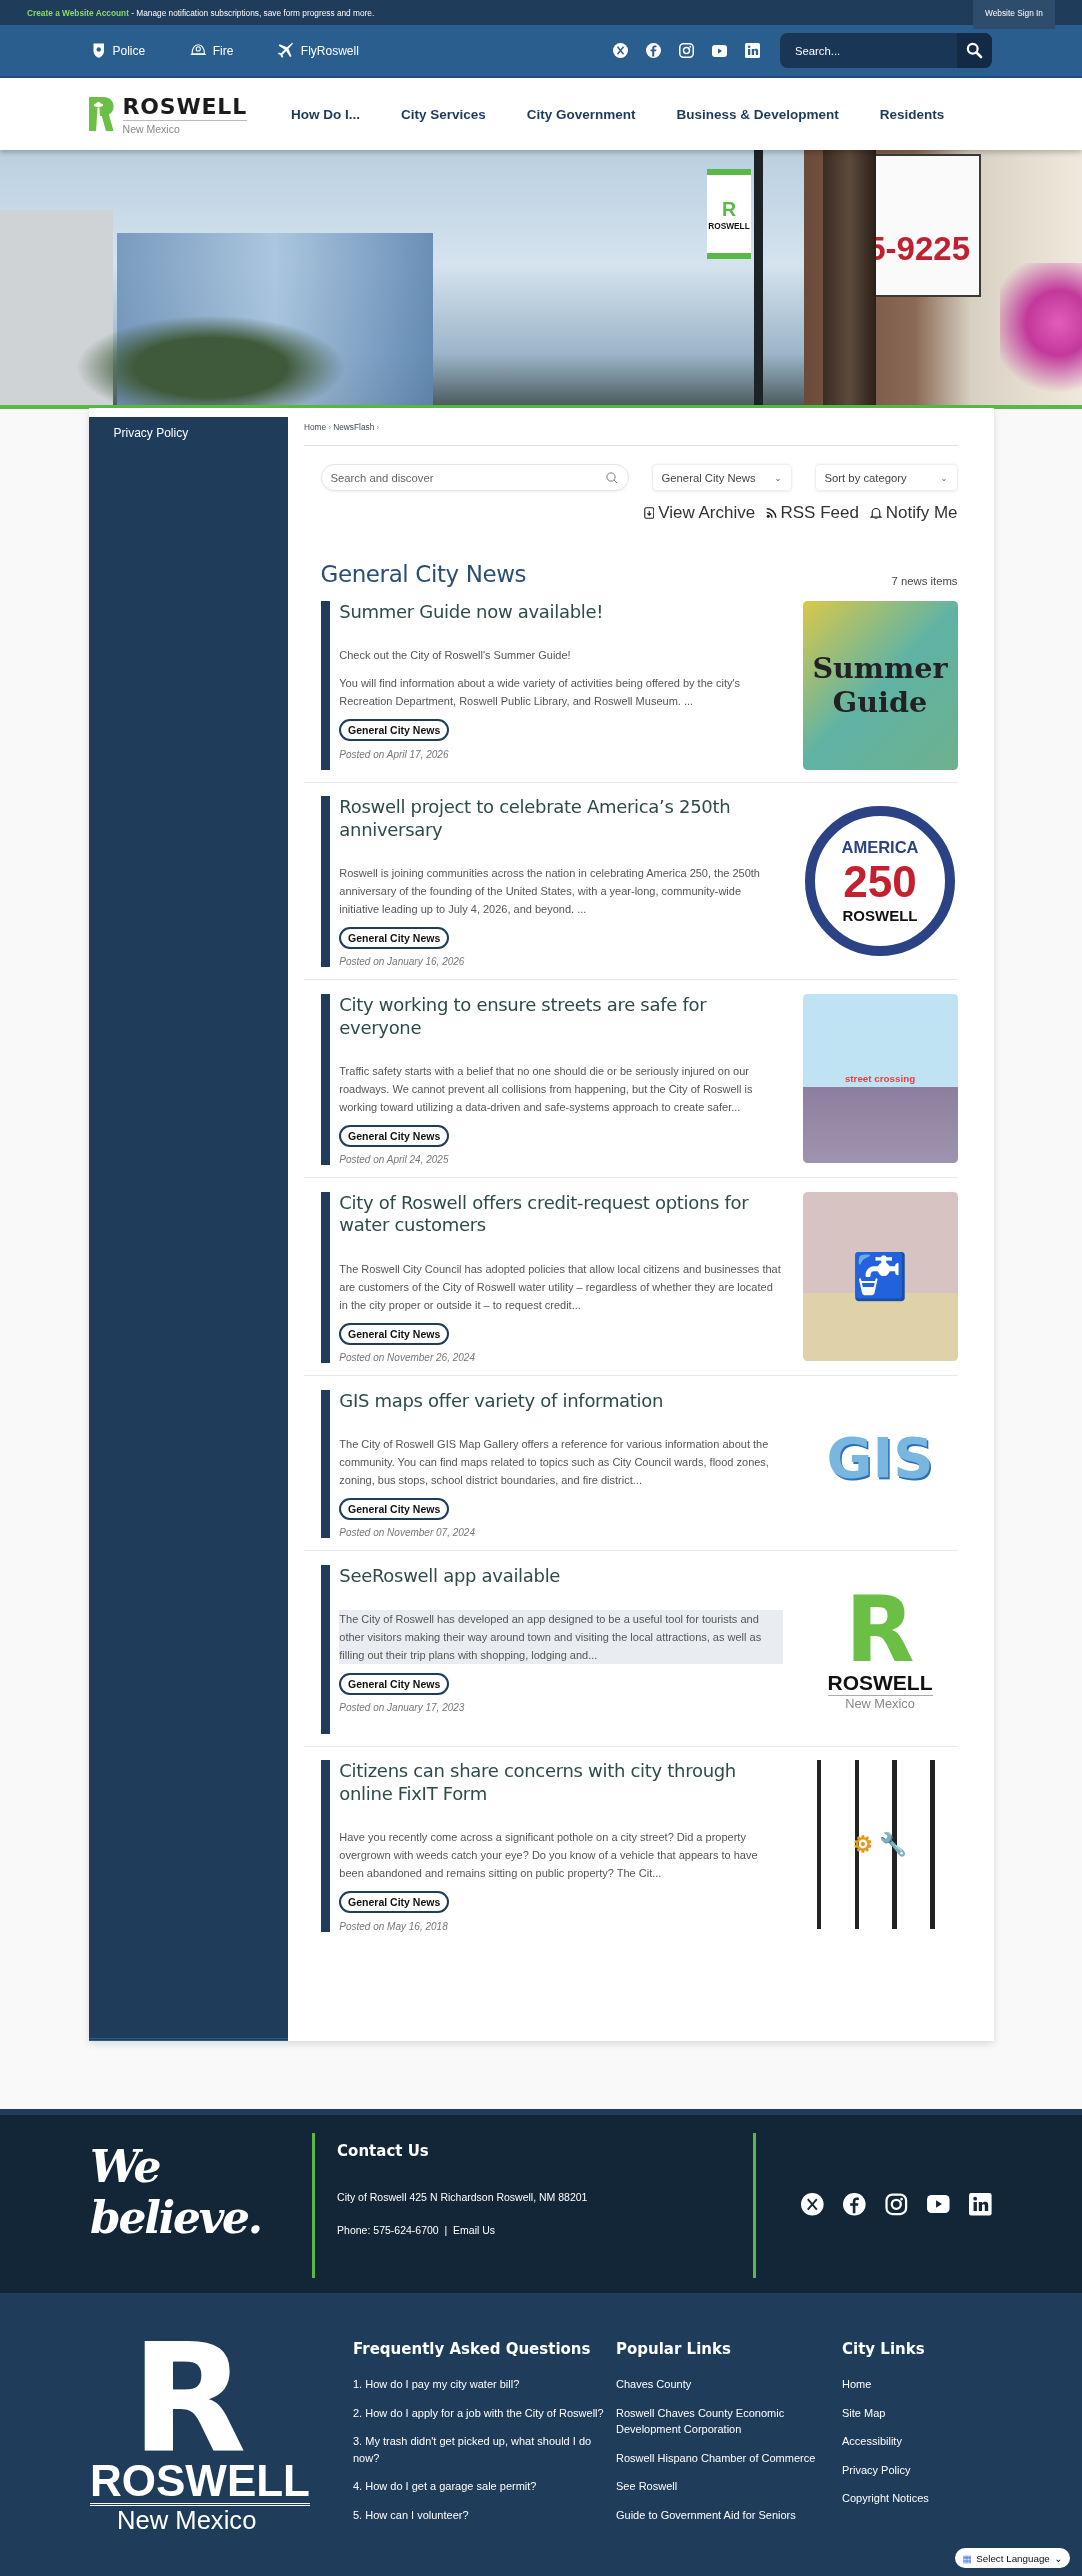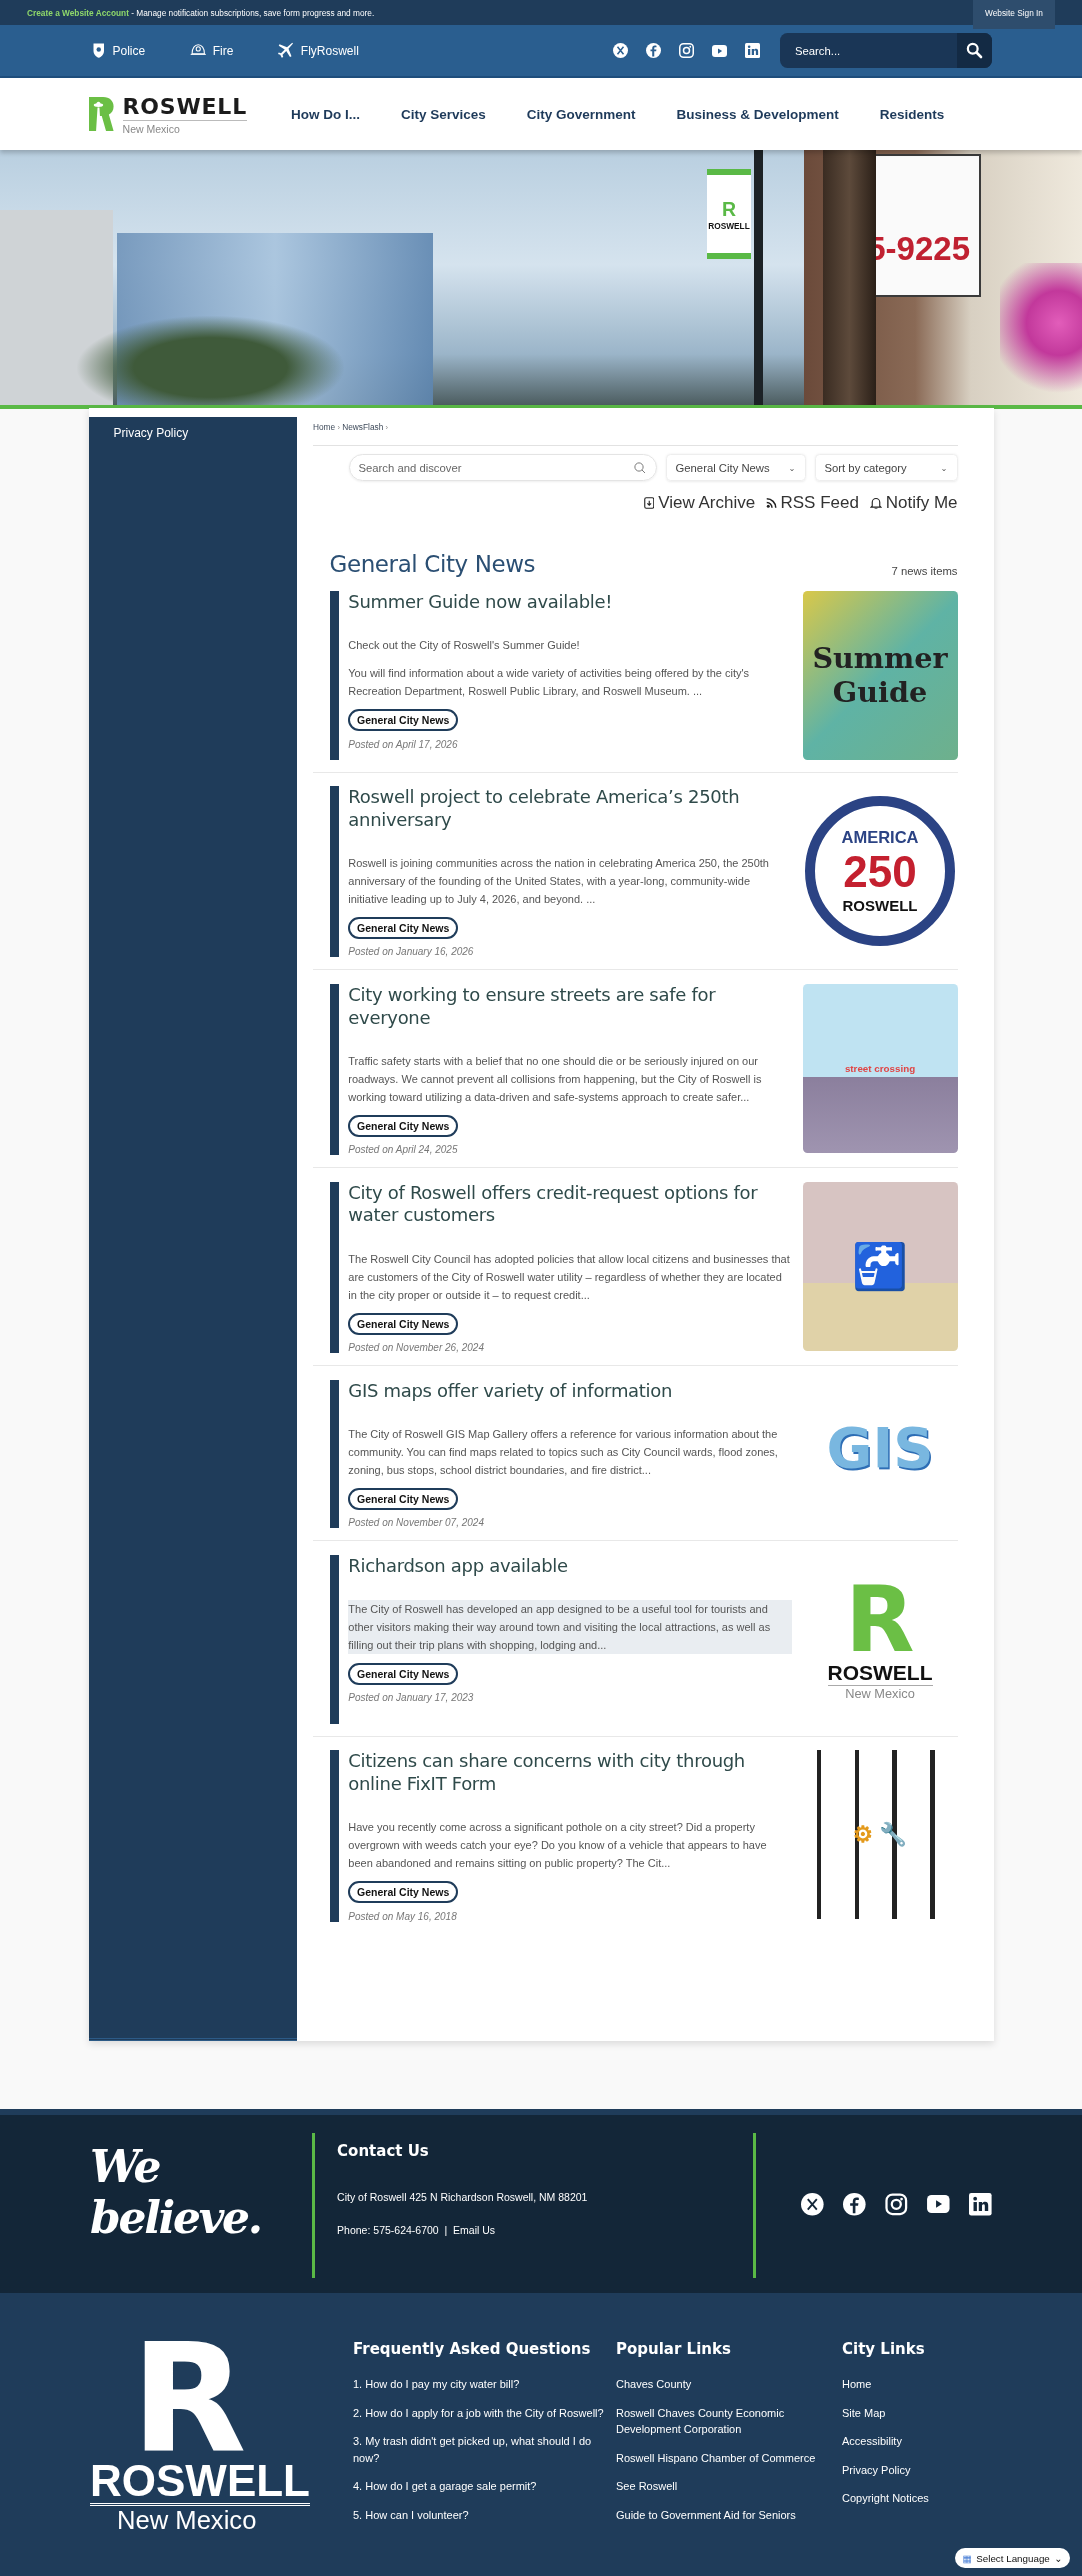--- a/index.html
+++ b/index.html
@@ -40,21 +40,21 @@
 .hero .sign{position:absolute;left:823px;top:3.8px;width:158px;height:143px;background:#fafafa;border:2.3px solid #3a3a3a;font-size:33px;color:#c02131;font-weight:bold;display:flex;align-items:flex-end;justify-content:flex-end;padding:0 9px 27px 0}
 .hero .trunk{position:absolute;left:823px;top:0;width:53px;height:259px;background:linear-gradient(90deg,#3a2c22,#5d4a3b,#2b2018)}
 .hero .flower{position:absolute;left:1000px;top:113px;width:98px;height:150px;background:radial-gradient(circle at 60% 40%,#e25dba 0%,#c2389b 30%,transparent 65%)}
 
 .wrap{width:905px;margin:-0.8px auto 0;background:#fff;display:flex;box-shadow:0 3px 7.5px rgba(0,0,0,.12);position:relative}
 .side{width:208px;background:#1f3c5a;padding:9px 0 0 25px;min-height:1624px;border-bottom:3px double #2c5a86;margin-top:9px}
 .side a{color:#fff;font-size:12px}
 .content{flex:1;padding:13.5px 36px 30px 16.5px}
 .crumb{font-size:8.3px;color:#3e4a5a;padding-bottom:13.5px;border-bottom:0.8px solid #e2e2e2}
 .crumb .sep{color:#888;margin:0 2.3px;font-size:7.5px}
-.filters{display:flex;justify-content:flex-end;gap:9px;margin-top:8px;padding-left:16.5px}
+.filters{display:flex;justify-content:flex-end;gap:23px;margin-top:18px;padding-left:16.5px}
 .finput{width:308px;height:27px;border:0.8px solid #e4e4e4;border-radius:13.5px;display:flex;align-items:center;padding:0 9px;box-shadow:0 0.8px 2.3px rgba(0,0,0,.08)}
 .finput input{flex:1;border:none;font-size:11.3px;color:#666;outline:none;font-family:"Liberation Sans",sans-serif}
 .finput input::placeholder{color:#666}
 .sel{height:27px;border:0.8px solid #eee;border-radius:4.5px;display:flex;align-items:center;justify-content:space-between;padding:0 9px;font-size:11.3px;color:#444;box-shadow:0 0.8px 2.3px rgba(0,0,0,.08)}
 .sel .cv{font-size:8.3px;margin-left:10.5px;color:#555}
 .tools{display:flex;justify-content:flex-end;gap:11px;margin-top:12px;font-size:17px;color:#333}
 .tools span{display:flex;align-items:center;gap:3.8px}
 .head{display:flex;justify-content:space-between;align-items:flex-end;margin-top:38px;padding-left:16.5px}
 .head h1{font-family:"DejaVu Sans",sans-serif;font-weight:normal;font-size:23px;color:#2b4f73;letter-spacing:-0.4px}
 .head .cnt{font-size:11.3px;color:#444}
@@ -335,21 +335,21 @@
         <a class="tag">General City News</a>
         <div class="date">Posted on November 07, 2024</div>
       </div>
       <div class="thumb t5" style="height:135px">
           <span>GIS</span>
         </div>
     </article>
 
     <article class="item">
       <div class="body">
-        <h2>Richardson app available</h2>
+        <h2>SeeRoswell app available</h2>
         <p class="first hl">The City of Roswell has developed an app designed to be a useful tool for tourists and other visitors making their way around town and visiting the local attractions, as well as filling out their trip plans with shopping, lodging and...</p>
         <a class="tag">General City News</a>
         <div class="date">Posted on January 17, 2023</div>
       </div>
       <div class="thumb t6">
         <span class="R">R</span>
           <span class="w">ROSWELL</span>
           <span class="n">New Mexico</span>
       </div>
     </article>

